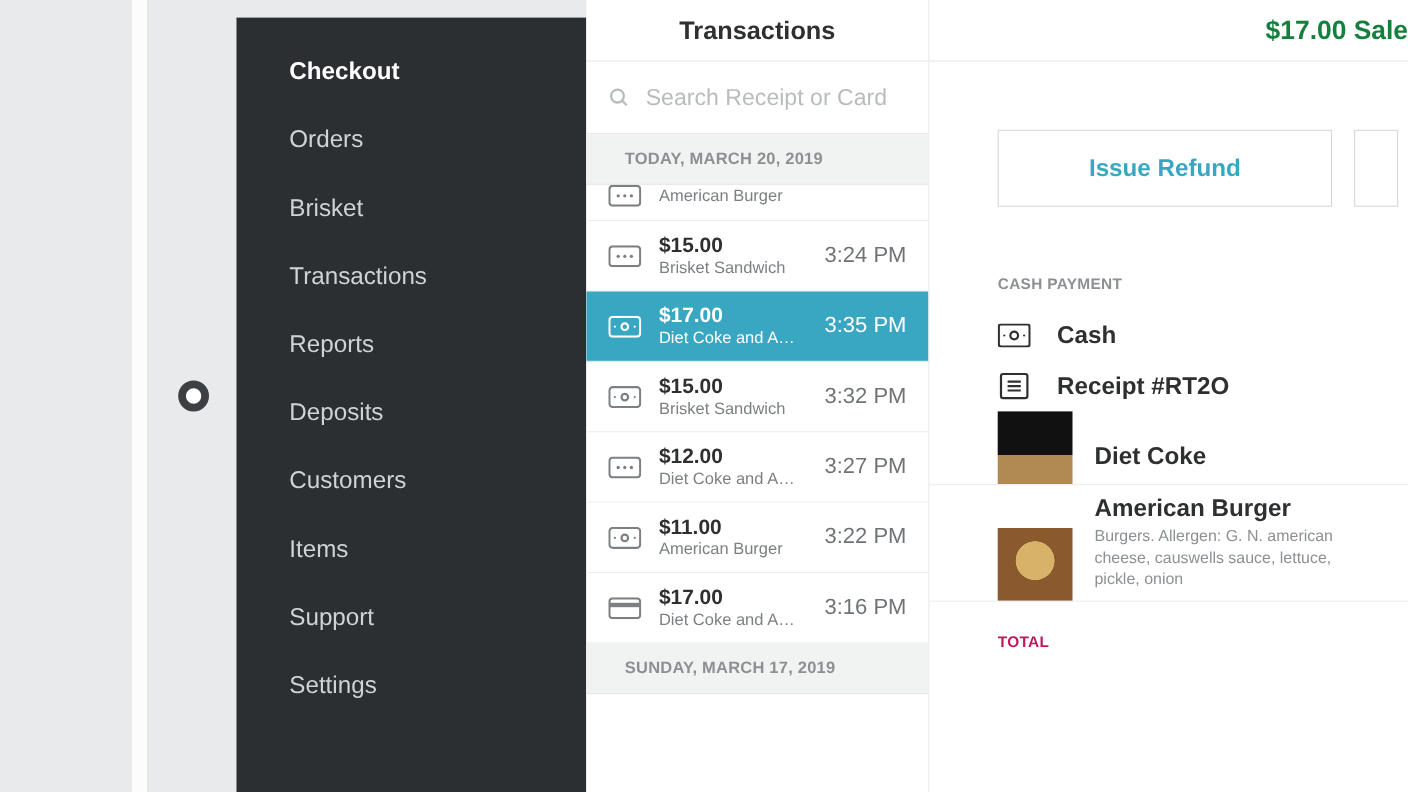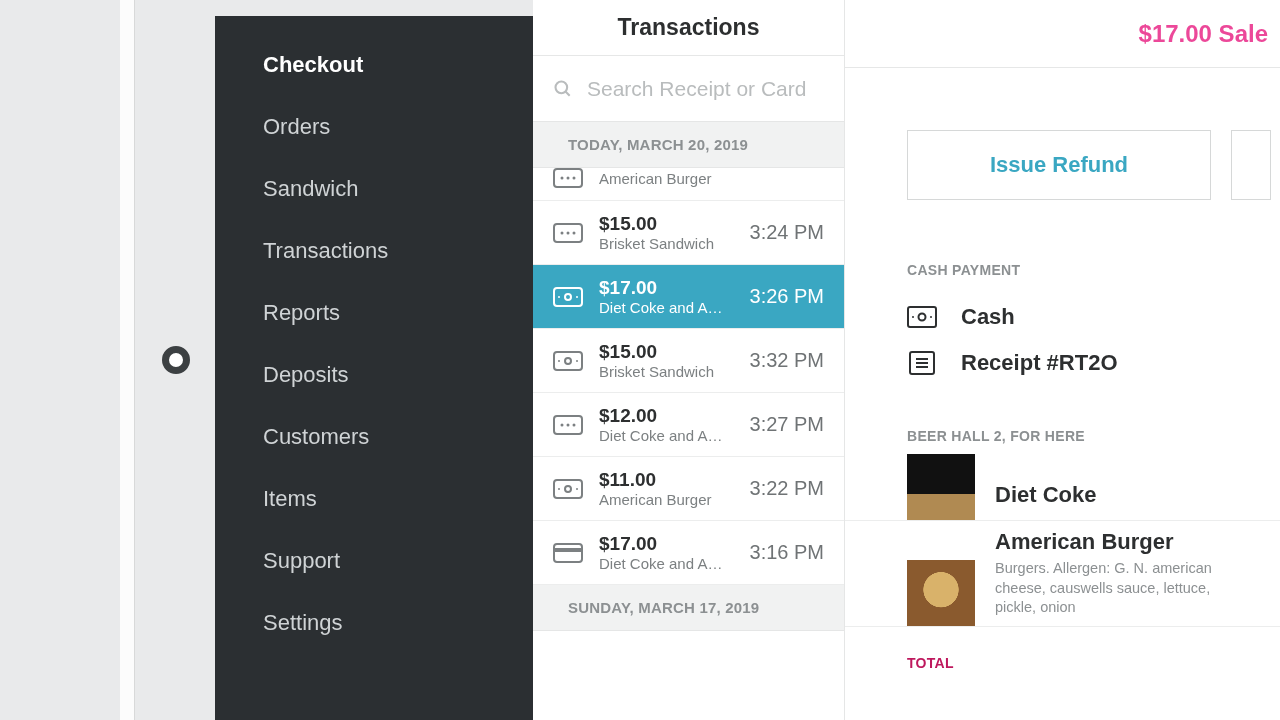--- a/index.html
+++ b/index.html
@@ -29,21 +29,21 @@
   .txn.partial { padding-top:0; }
   .txn.selected { background:#3aa7c2; color:#fff; }
   .txn .ic { width:30px; height:20px; flex:0 0 30px; display:flex; align-items:center; justify-content:center; }
   .txn .body { flex:1; min-width:0; }
   .txn .amt { font-size:19px; font-weight:700; color:#2d2f30; }
   .txn.selected .amt, .txn.selected .desc, .txn.selected .time { color:#fff; }
   .txn .desc { font-size:15px; color:#7c8082; white-space:nowrap; overflow:hidden; text-overflow:ellipsis; max-width:150px; }
   .txn .time { font-size:20px; color:#6f7375; font-weight:500; }
 
   .detail { position:absolute; left:845px; top:0; width:435px; height:720px; background:#fff; }
-  .detail-head { height:68px; display:flex; align-items:center; justify-content:flex-end; padding-right:12px; font-size:24px; font-weight:600; color:#ec4899; border-bottom:1px solid #e6e7e7; }
+  .detail-head { height:56px; display:flex; align-items:center; justify-content:flex-end; padding-right:0; font-size:24px; font-weight:600; color:#15803d; border-bottom:1px solid #e6e7e7; }
   .btn-row { display:flex; gap:20px; padding:62px 0 0 62px; }
   .btn { flex:0 0 304px; height:70px; border:1px solid #d6d8d8; background:#fff; display:flex; align-items:center; justify-content:center; font-size:22px; font-weight:600; color:#3aa7c2; cursor:pointer; }
   .btn.secondary { flex:0 0 40px; }
 
   .sec-label { font-size:14px; font-weight:700; letter-spacing:.3px; color:#8c9092; padding:62px 0 16px 62px; }
   .info-row { display:flex; align-items:center; gap:24px; padding:10px 0 10px 62px; }
   .info-row .ibox { width:30px; height:24px; display:flex; align-items:center; justify-content:center; }
   .info-row .itxt { font-size:22px; font-weight:600; color:#2d2f30; }
 
   .loc-label { font-size:14px; font-weight:700; letter-spacing:.3px; color:#8c9092; padding:42px 0 10px 62px; }
@@ -64,21 +64,21 @@
 <body>
 
 <div class="stage">
   <div class="gutter"></div>
   <div class="panel-edge"></div>
   <div class="dot-fixed"></div>
 
   <nav class="sidebar">
     <div class="side-item active">Checkout</div>
     <div class="side-item">Orders</div>
-    <div class="side-item">Sandwich</div>
+    <div class="side-item">Brisket</div>
     <div class="side-item">Transactions</div>
     <div class="side-item">Reports</div>
     <div class="side-item">Deposits</div>
     <div class="side-item">Customers</div>
     <div class="side-item">Items</div>
     <div class="side-item">Support</div>
     <div class="side-item">Settings</div>
   </nav>
 
   <section class="mid">
@@ -131,21 +131,21 @@
               <rect x="1" y="1" width="28" height="18" rx="3" fill="none" stroke="#fff" stroke-width="2"></rect>
               <circle cx="15" cy="10" r="3" fill="none" stroke="#fff" stroke-width="2"></circle>
               <circle cx="6" cy="10" r="1" fill="#fff"></circle>
               <circle cx="24" cy="10" r="1" fill="#fff"></circle>
             </svg>
         </span>
         <div class="body">
             <div class="amt">$17.00</div>
             <div class="desc">Diet Coke and Ameri…</div>
           </div>
-        <div class="time">3:26 PM</div>
+        <div class="time">3:35 PM</div>
       </div>
 
       <div class="txn">
         <span class="ic">
           <svg width="30" height="20">
               <rect x="1" y="1" width="28" height="18" rx="3" fill="none" stroke="#7c8082" stroke-width="2"></rect>
               <circle cx="15" cy="10" r="3" fill="none" stroke="#7c8082" stroke-width="2"></circle>
               <circle cx="6" cy="10" r="1" fill="#7c8082"></circle>
               <circle cx="24" cy="10" r="1" fill="#7c8082"></circle>
             </svg>
@@ -228,21 +228,20 @@
         <svg width="28" height="26">
             <rect x="2" y="2" width="24" height="22" rx="2" fill="none" stroke="#2d2f30" stroke-width="2"></rect>
             <line x1="8" y1="9" x2="20" y2="9" stroke="#2d2f30" stroke-width="2"></line>
             <line x1="8" y1="13" x2="20" y2="13" stroke="#2d2f30" stroke-width="2"></line>
             <line x1="8" y1="17" x2="20" y2="17" stroke="#2d2f30" stroke-width="2"></line>
           </svg>
       </span>
       <span class="itxt">Receipt #RT2O</span>
     </div>
 
-    <div class="loc-label">BEER HALL 2, FOR HERE</div>
     <div class="line-item">
       <div class="thumb" style="background:linear-gradient(#111 0 60%, #b08a52 60% 100%);"></div>
       <div class="li-body">
         <div class="li-title">Diet Coke</div>
       </div>
     </div>
     <div class="line-item">
       <div class="thumb burger" style="background:radial-gradient(circle at 50% 45%, #d9b26a 0 35%, #8a5a2e 36% 100%);"></div>
       <div class="li-body">
         <div class="li-title">American Burger</div>

